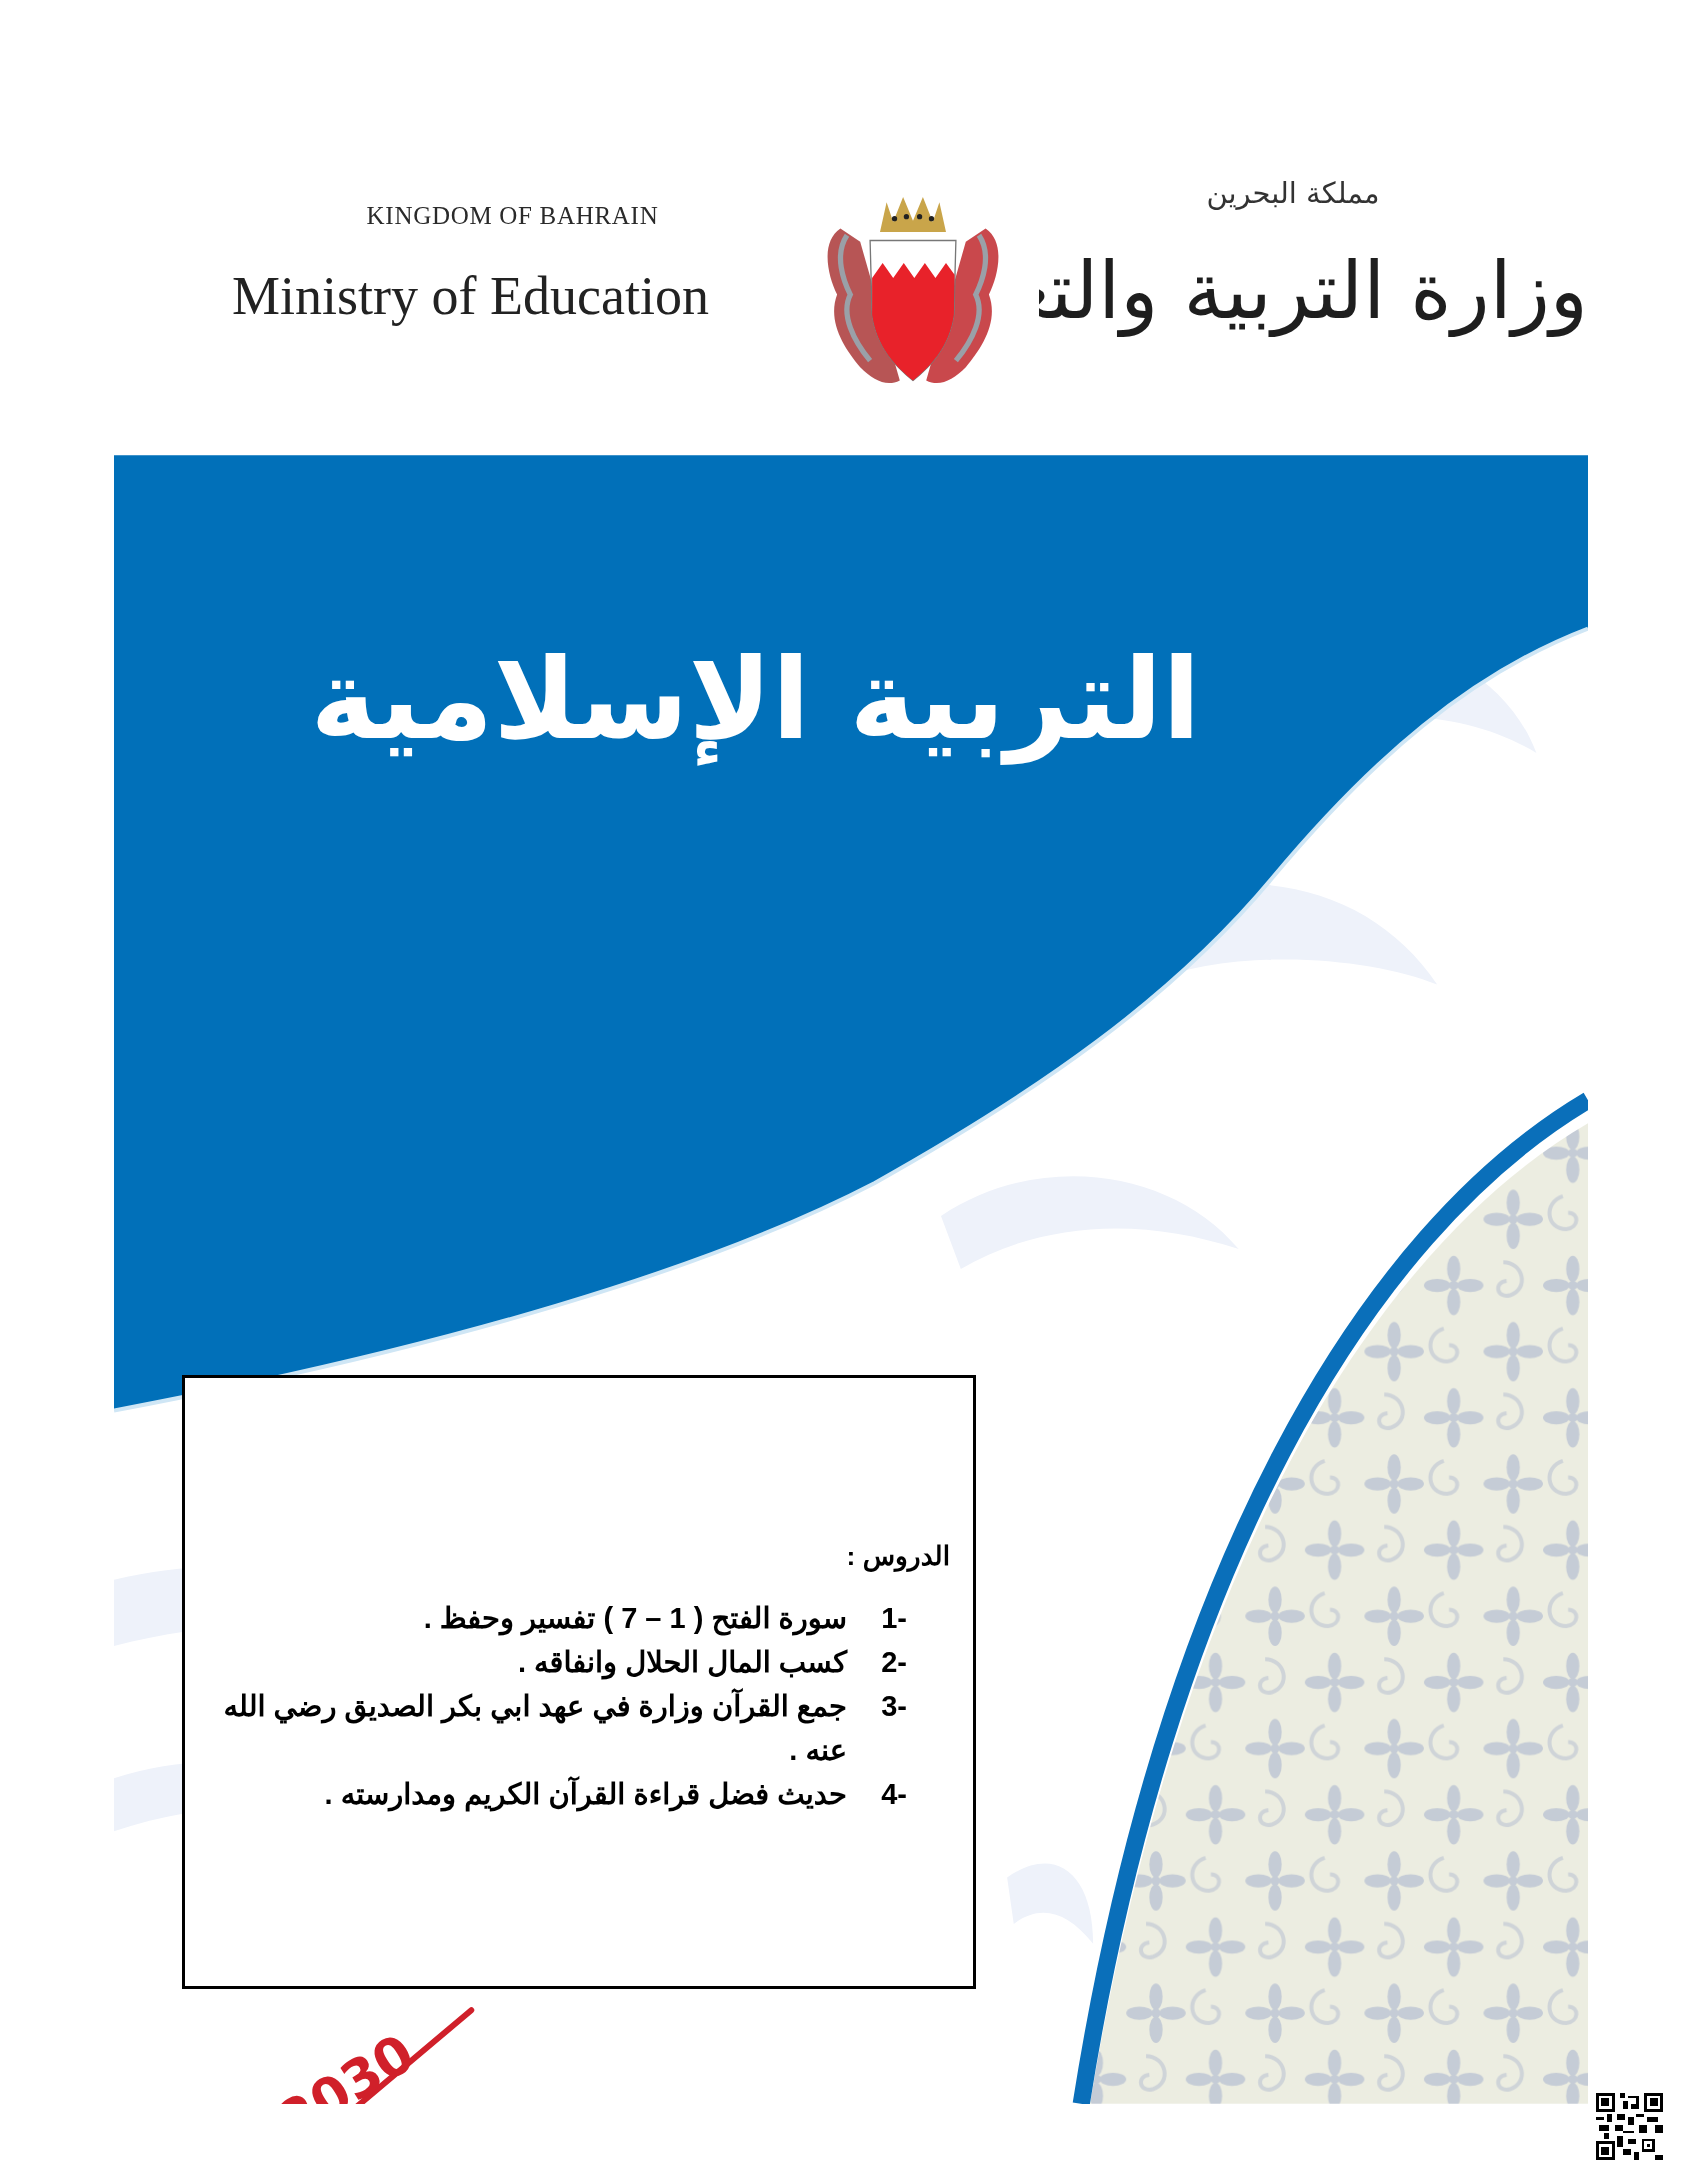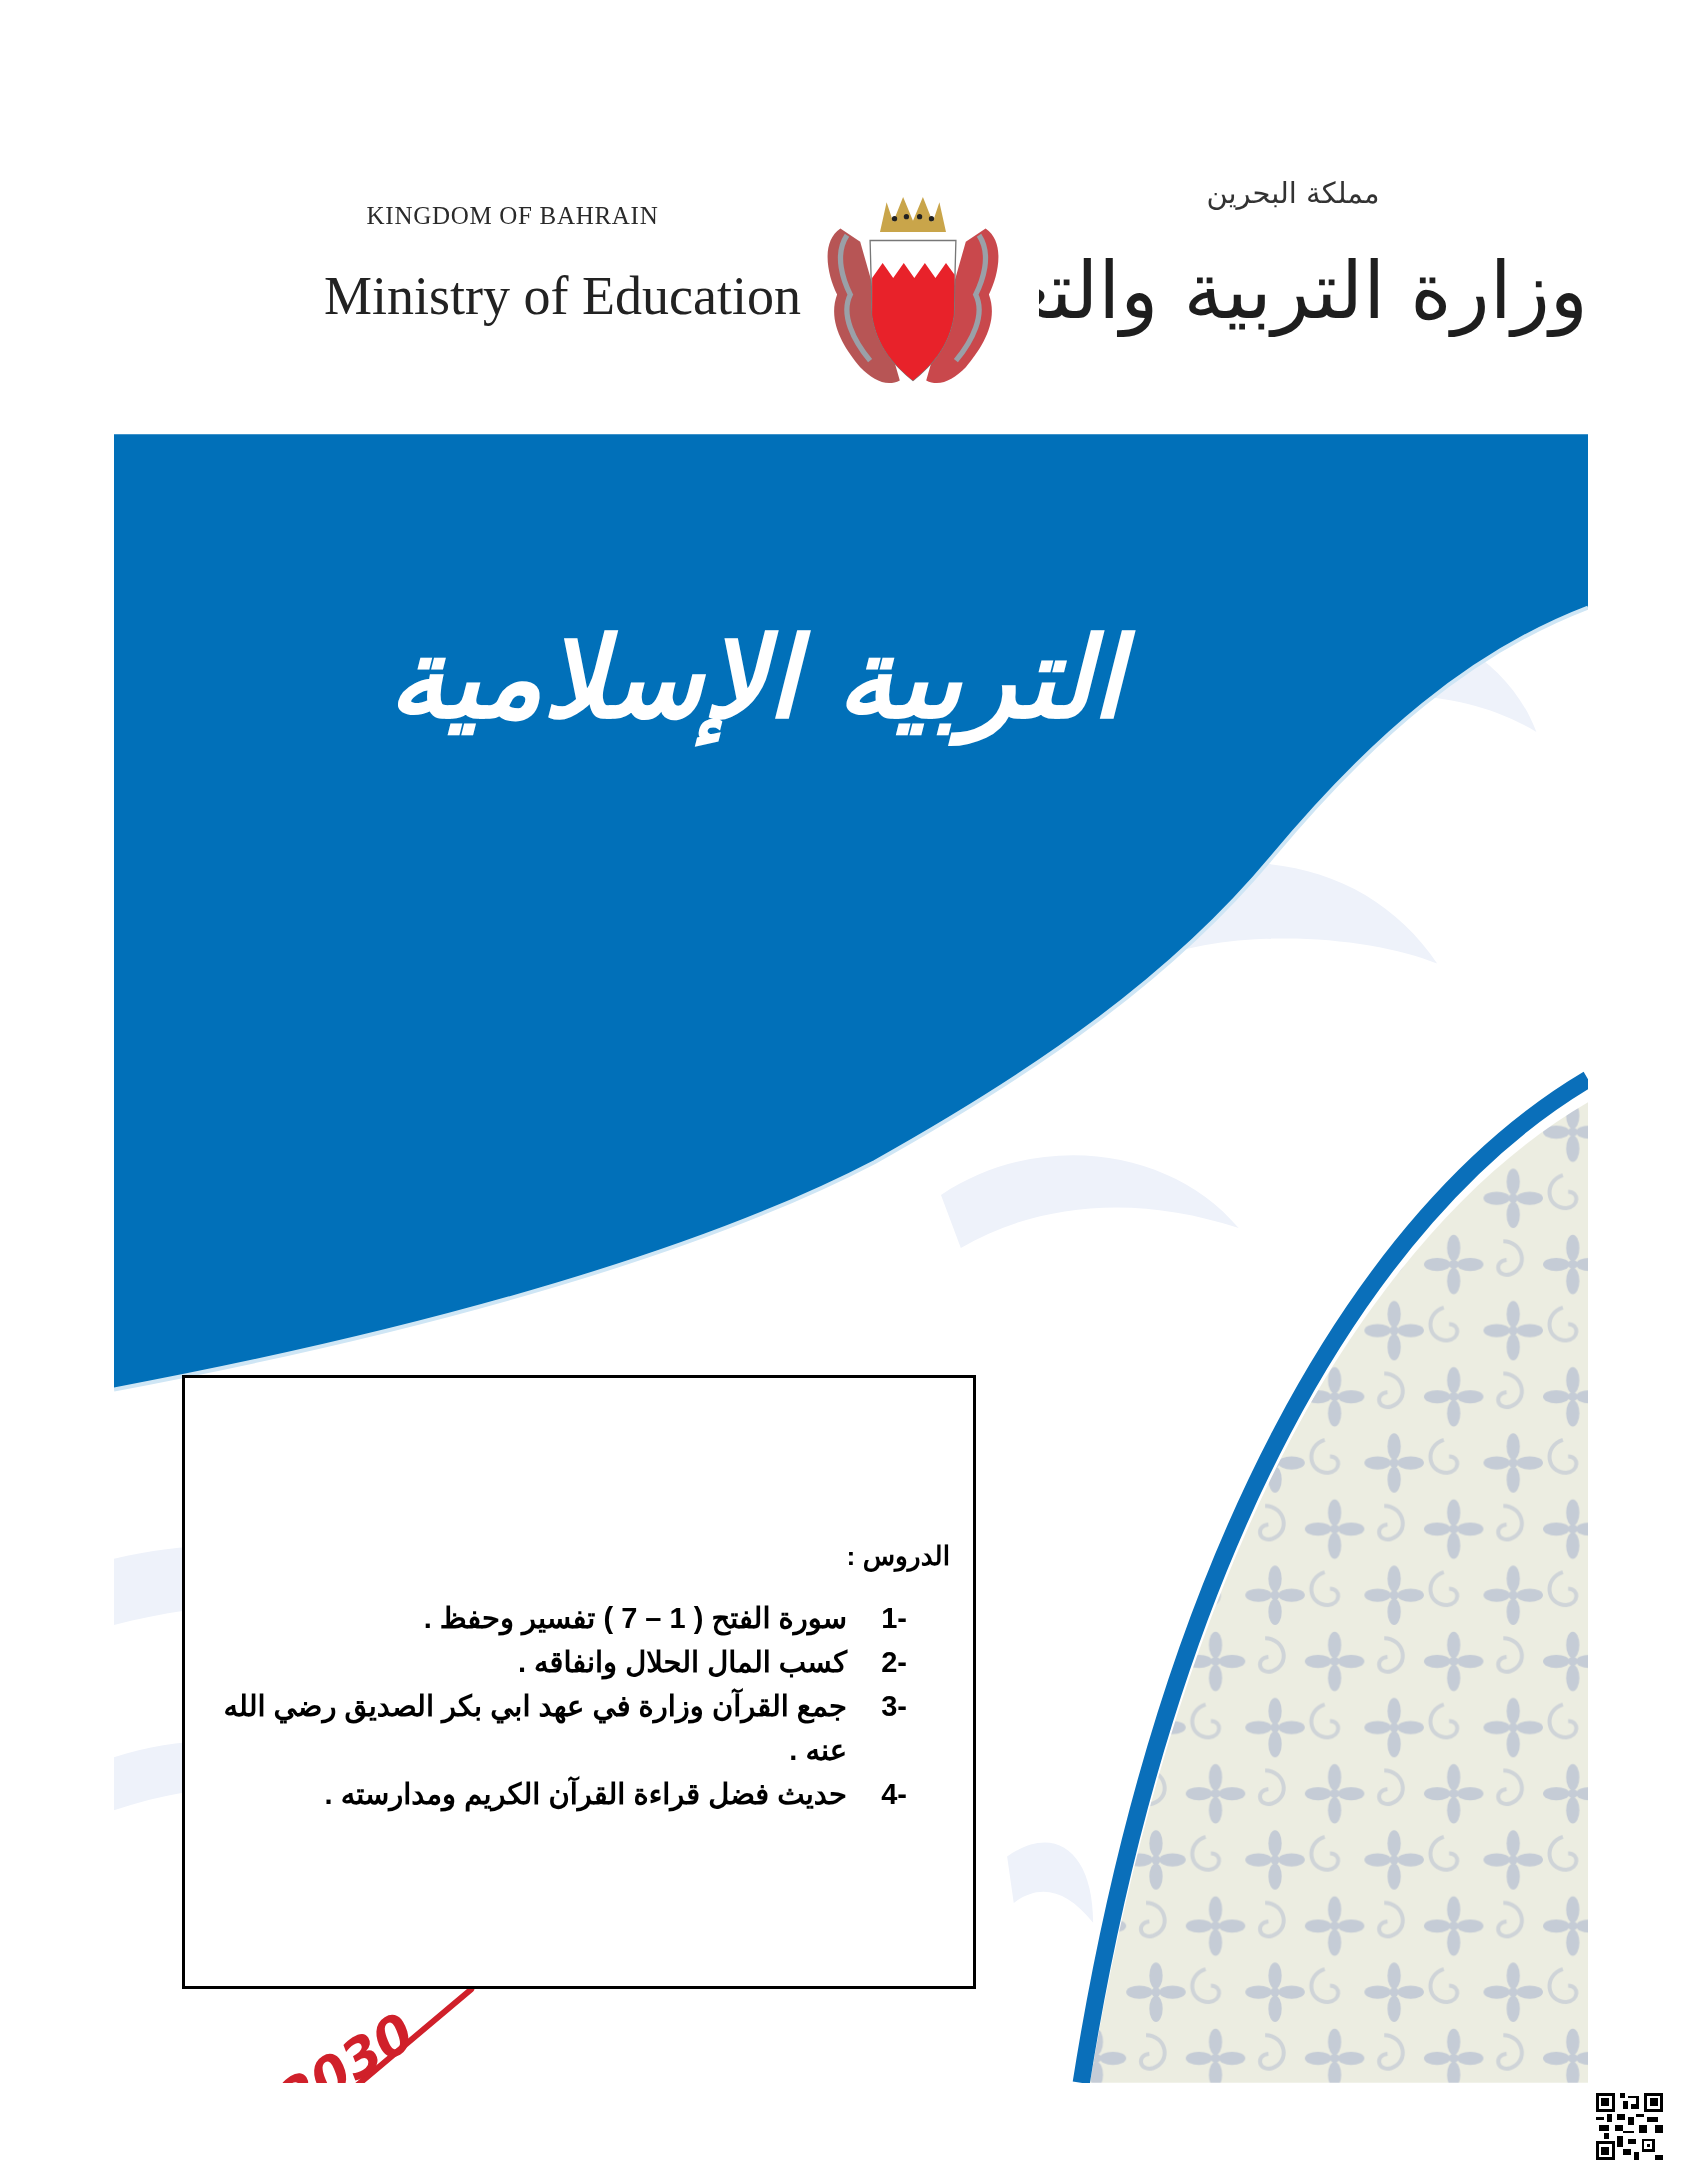--- a/index.html
+++ b/index.html
@@ -2,30 +2,30 @@
 <html style="font-size:10.6px"><head>
 <meta charset="utf-8">
 <style>
   html, body { margin:0; padding:0; background:#ffffff; }
   body { width:1687px; height:2183px; position:relative; overflow:hidden;
          font-family:"DejaVu Sans", sans-serif; }
 
   
   .hdr-en-kingdom { position:absolute; left:334px; top:202px; width:357px; text-align:center;
     font-family:"Liberation Serif", serif; font-size:25px; letter-spacing:0.7px; color:#2a2a2a; }
-  .hdr-en-ministry { position:absolute; left:232px; top:265px; width:569px; text-align:right;
+  .hdr-en-ministry { position:absolute; left:232px; top:265px; width:569px; text-align:left;
     font-family:"Liberation Serif", serif; font-size:54px; color:#222; }
   .hdr-ar-kingdom { position:absolute; left:1184px; top:176px; width:218px; text-align:center;
     font-family:"DejaVu Serif", serif; font-size:29px; color:#333; direction:rtl; }
   .hdr-ar-ministry { position:absolute; left:1039px; top:245px; width:549px; text-align:center;
     font-family:"DejaVu Serif", serif; font-size:79px; color:#1e1e1e; direction:rtl; white-space:nowrap; overflow:hidden; }
   .emblem { position:absolute; left:814px; top:182px; width:198px; height:212px; }
 
   
-  .cover { position:absolute; left:114px; top:434px; width:1474px; height:1649px; overflow:hidden; background:#ffffff;font-style:italic; }
+  .cover { position:absolute; left:114px; top:455px; width:1474px; height:1649px; overflow:hidden; background:#ffffff; }
   .cover svg.bg { position:absolute; left:0; top:0; }
   .cover-title { position:absolute; left:112px; top:179px; width:1059px; text-align:center;
     font-family:"DejaVu Sans", sans-serif; font-weight:bold; font-size:112px; color:#ffffff; direction:rtl; }
   .cover-subtitle { position:absolute; left:112px; top:351px; width:1059px; text-align:center;
     font-family:"DejaVu Sans", sans-serif; font-size:74px; font-weight:300; color:#eef6ff; direction:rtl; }
   .cover-part { position:absolute; left:245px; top:470px; width:662px; text-align:center;
     font-family:"DejaVu Sans", sans-serif; font-size:66px; color:#eef6ff; direction:rtl; }
   .vision-logo { position:absolute; left:119px; top:1542px; width:265px; height:119px; }
 
   

